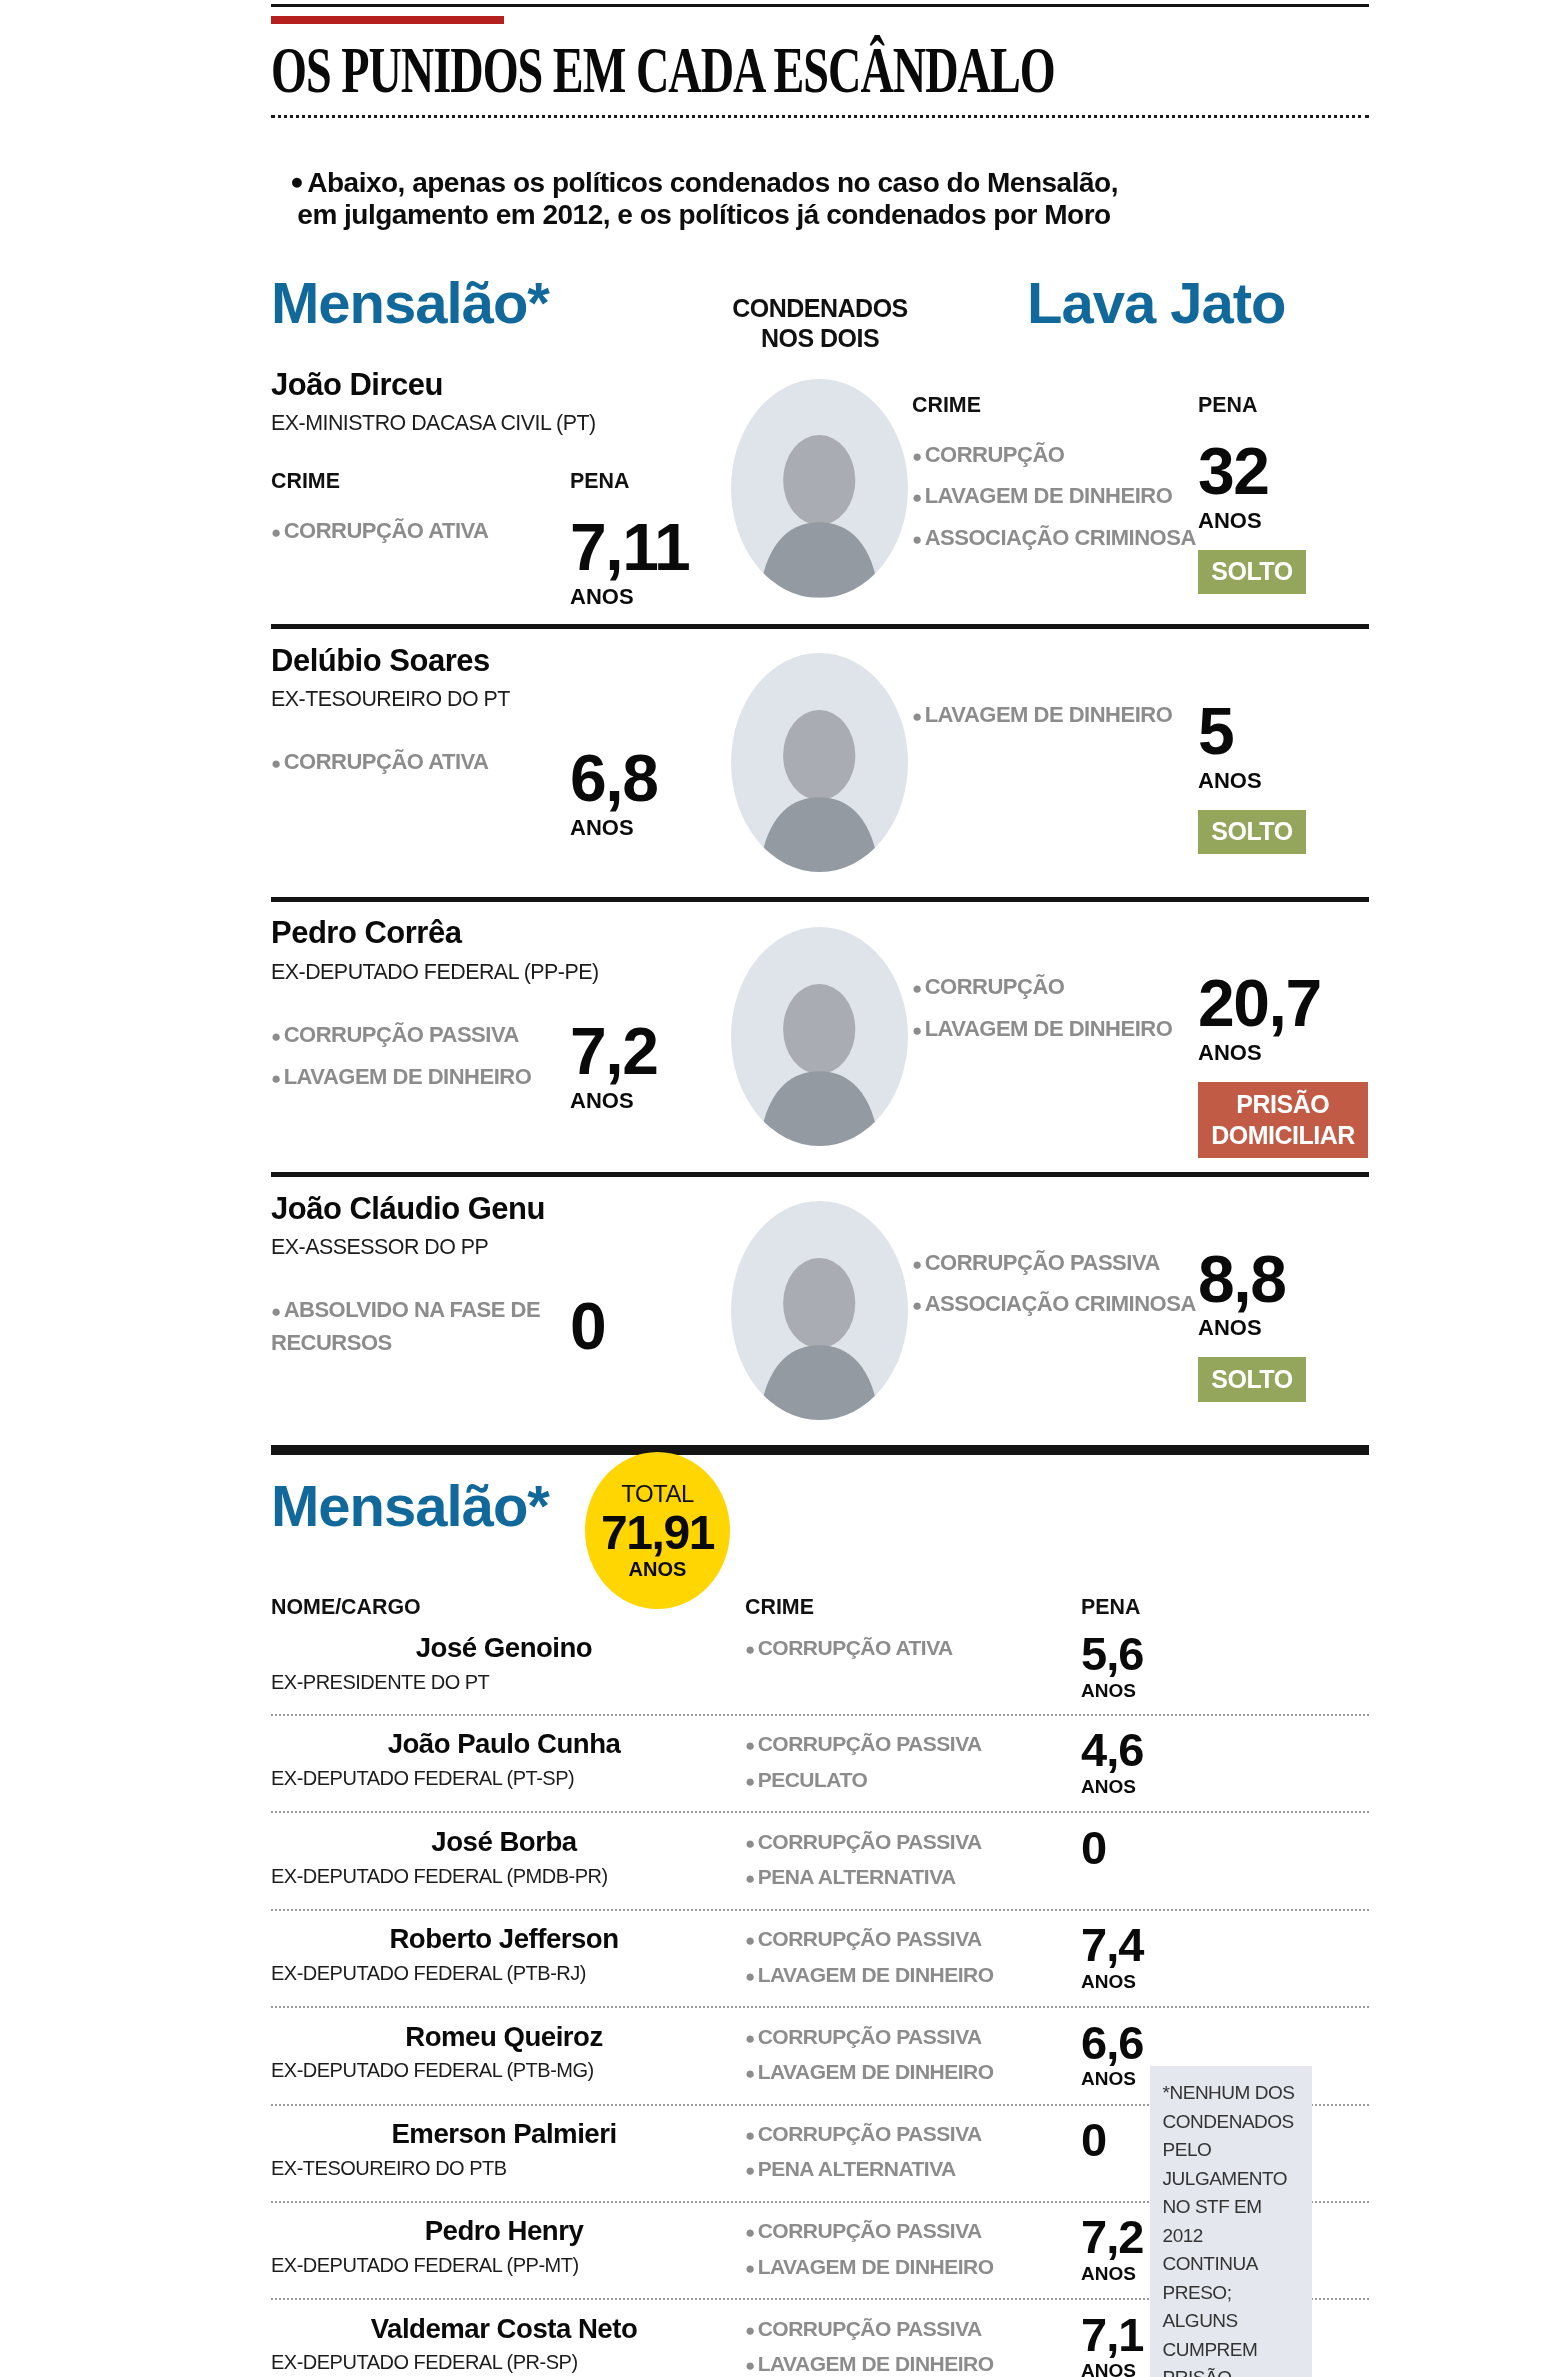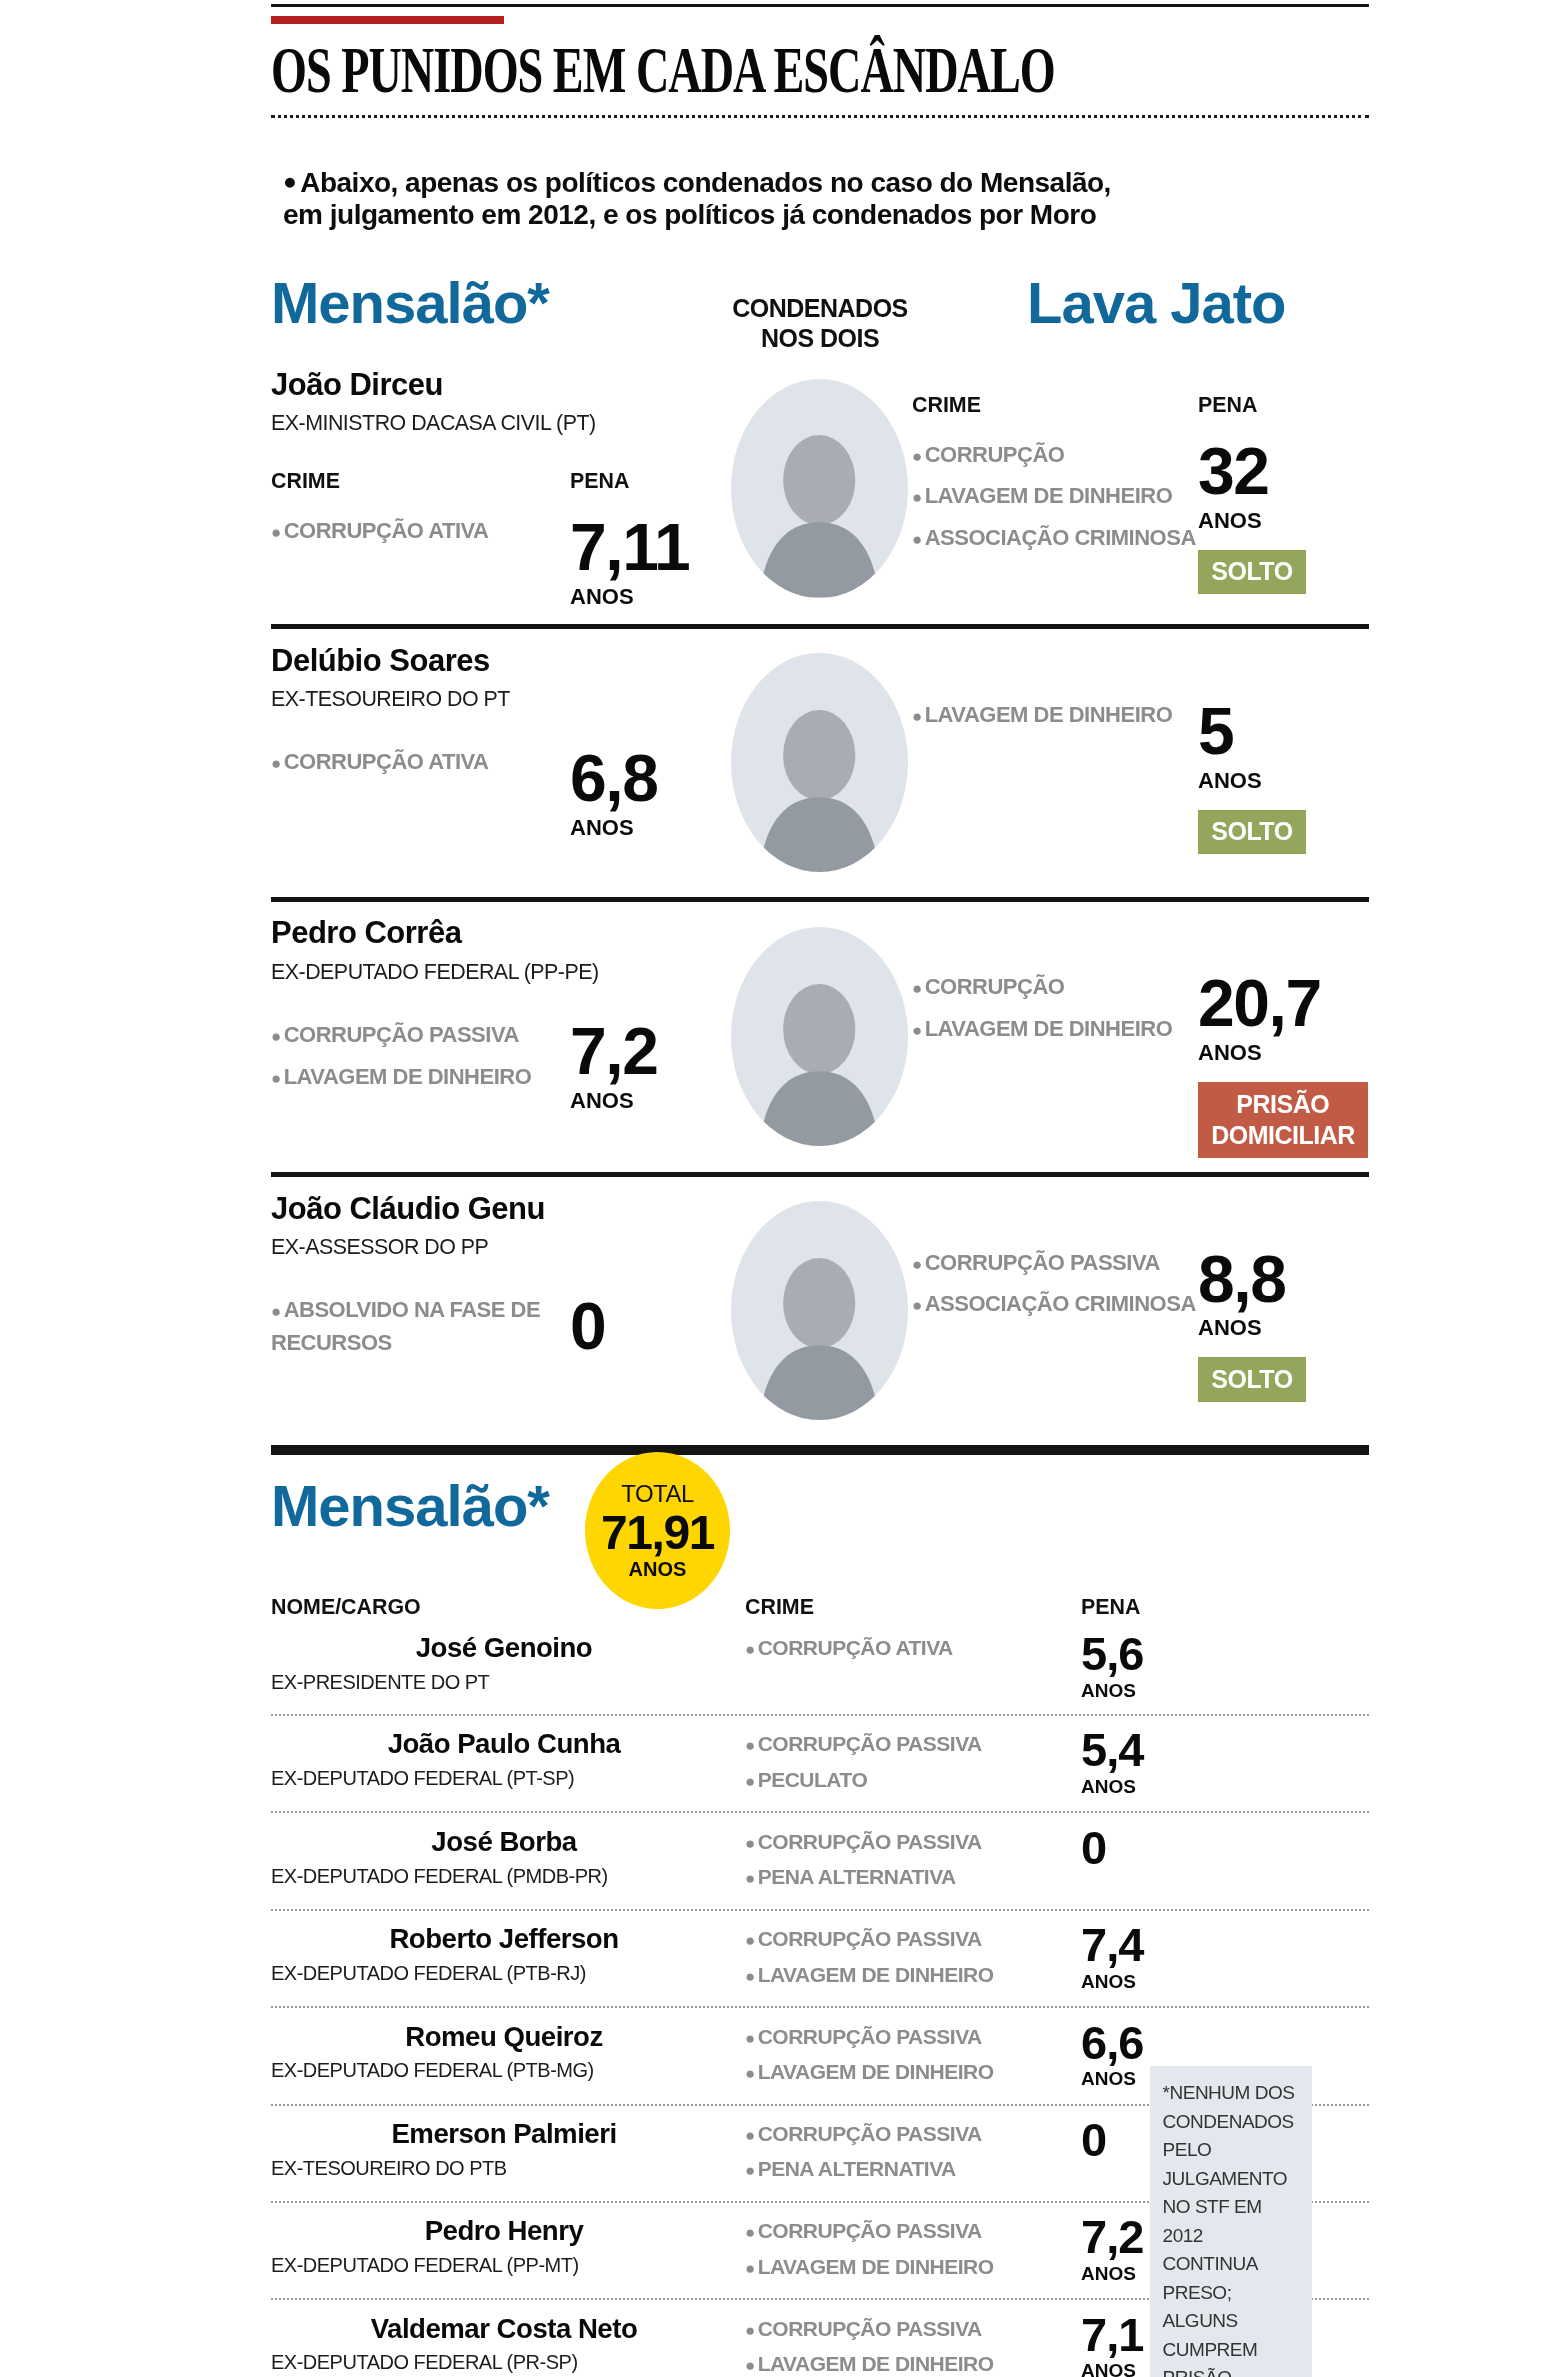--- a/index.html
+++ b/index.html
@@ -9,21 +9,21 @@
 
   .toprule{margin-top:3.8px;height:3.3px;background:#141414;}
   .redbar{margin-top:8.6px;width:233px;height:8.6px;background:#b5201f;}
 
   h1.title{margin:12.4px 0 0 0;font-family:"Liberation Serif", serif;font-weight:bold;
     font-size:66px;line-height:1;color:#090909;white-space:nowrap;}
   h1.title .squeeze{display:inline-block;transform:scaleX(0.70);transform-origin:left;letter-spacing:-1.4px;}
 
   .dotsep{margin-top:12.4px;border-top:3.3px dotted #1a1a1a;}
 
-  .intro{margin:49px 0 0 12px;font-size:28px;font-weight:bold;line-height:1.15;letter-spacing:-0.5px;color:#0d0d0d;width:856px;}
+  .intro{margin:49px 0 0 5px;font-size:28px;font-weight:bold;line-height:1.15;letter-spacing:-0.5px;color:#0d0d0d;width:856px;text-align:center;}
   .intro .bullet{font-size:23px;vertical-align:2.9px;margin-right:3.8px;}
 
   
   .cmp-head{display:grid;grid-template-columns:1fr 247px 1fr;align-items:start;margin-top:44px;}
   h2.scandal{margin:0;font-size:58px;line-height:.95;font-weight:bold;color:#11689b;letter-spacing:-1px;}
   h2.scandal.right{justify-self:center;}
   .center-label{padding-top:19px;text-align:center;font-size:25px;font-weight:bold;line-height:1.18;letter-spacing:-0.5px;}
 
   .cmp-row{display:grid;grid-template-columns:456px 185px 1fr;border-bottom:5.7px solid #141414;
     padding:13.3px 0 14.3px 0;min-height:240px;}
@@ -319,21 +319,21 @@
             </div>
             <div>
               <ul class="crimes">
 
               <li><span class="b">●</span><span>CORRUPÇÃO PASSIVA</span></li>
                 <li><span class="b">●</span><span>PECULATO</span></li>
               </ul>
             </div>
             <div class="cell-pena">
               <div class="pstack">
-                <span class="pnum">5,4</span>
+                <span class="pnum">4,6</span>
                 <span class="panos">ANOS</span>
               </div>
             </div>
           </div>
           <div class="tbl-grid trow">
             <div>
               <div class="p-name">José Borba</div>
               <div class="p-role">EX-DEPUTADO FEDERAL (PMDB-PR)</div>
             </div>
             <div>

